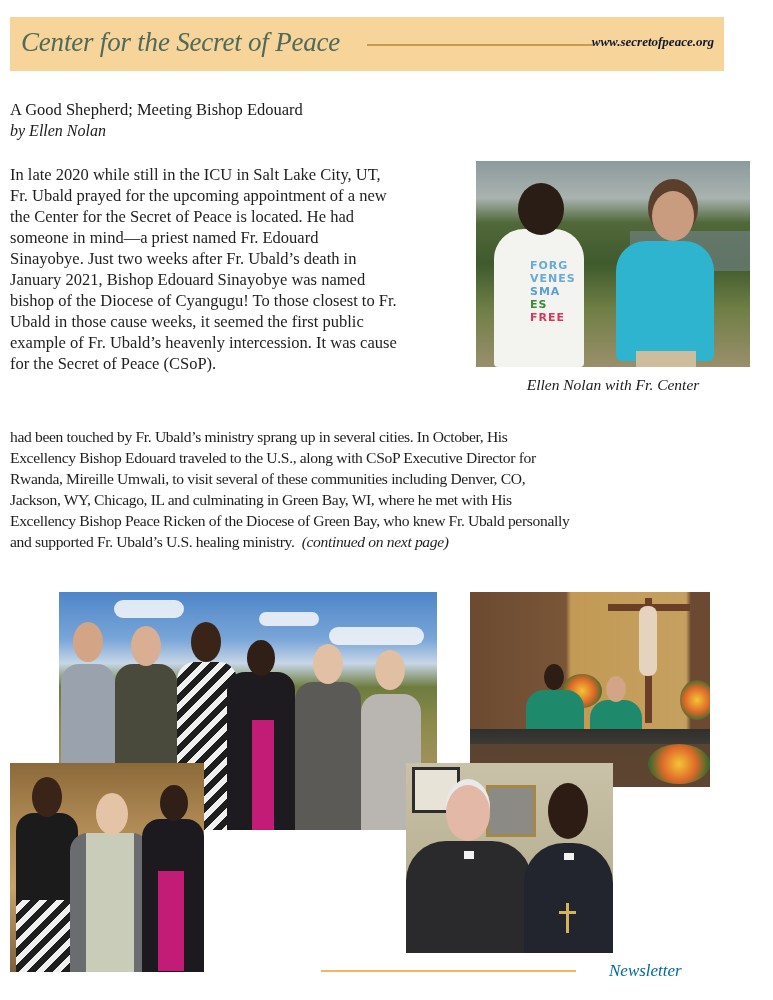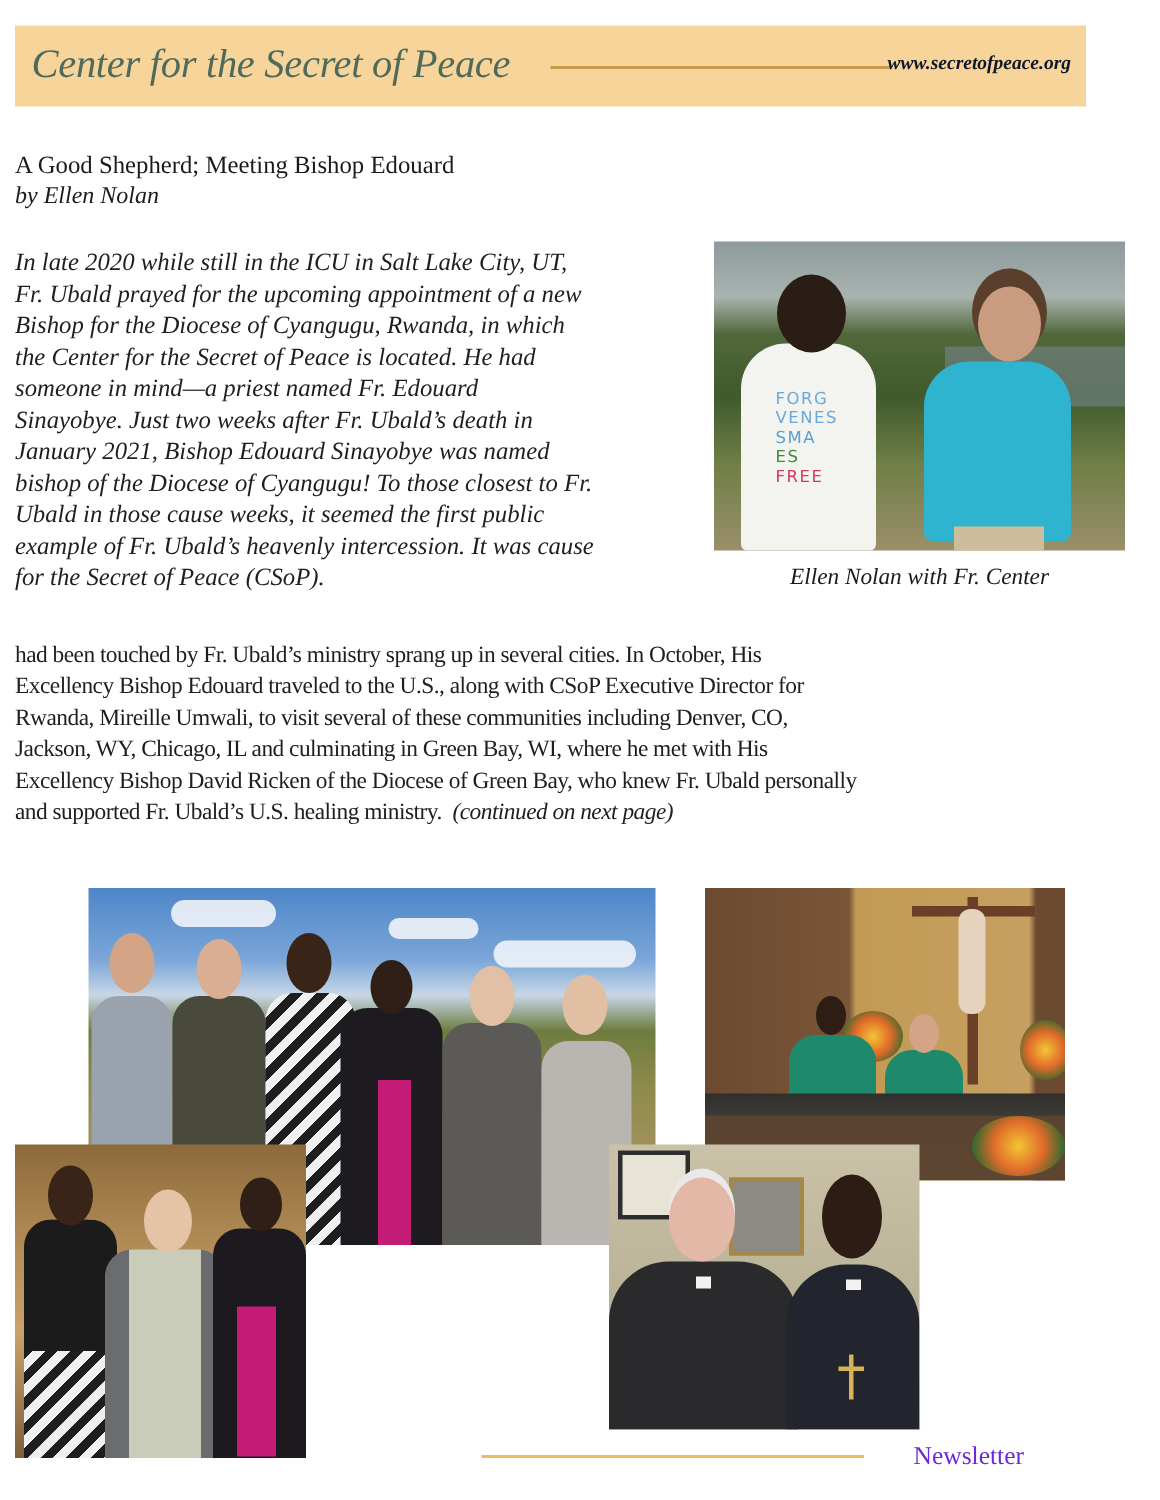--- a/index.html
+++ b/index.html
@@ -6,36 +6,36 @@
   body { width: 773px; height: 1000px; position: relative; overflow: hidden; font-family: "Liberation Serif", "DejaVu Serif", serif; color: #222; }
   .header-band { position: absolute; left: 10px; top: 17px; width: 714px; height: 54px; background: #f7d49a; }
   .header-title { position: absolute; left: 11px; top: 10px; font-style: italic; font-size: 27px; color: #4f6a5b; letter-spacing: -0.2px; white-space: nowrap; }
   .header-rule { position: absolute; left: 357px; top: 27px; width: 226px; height: 1.5px; background: #c79b4c; }
   .header-url { position: absolute; right: 10px; top: 17px; font-style: italic; font-weight: bold; font-size: 13px; color: #0f172a; white-space: nowrap; }
 
   .article-title { position: absolute; left: 10px; top: 100px; font-weight: normal; font-size: 16.5px; color: #1a1a1a; white-space: nowrap; }
   .byline { position: absolute; left: 10px; top: 122px; font-style: italic; font-size: 16px; color: #1a1a1a; white-space: nowrap; }
 
   .para1 { position: absolute; left: 10px; top: 164px; width: 450px; font-size: 16.5px; line-height: 21px; color: #1e1e1e; }
-  .para1 span { display: block; white-space: nowrap; font-style: italic; }
+  .para1 span { display: block; white-space: nowrap; }
 
   .para2 { position: absolute; left: 10px; top: 426px; width: 755px; font-size: 15.6px; line-height: 21px; color: #1e1e1e; letter-spacing: -0.35px; }
   .para2 span.line { display: block; white-space: nowrap; }
   .para2 .cont { font-style: italic; }
 
   .photo { position: absolute; overflow: hidden; }
   .caption { position: absolute; left: 476px; top: 376px; width: 274px; text-align: center; font-style: italic; font-size: 15.5px; color: #1a1a1a; white-space: nowrap; }
 
   
   .p1 { left: 476px; top: 161px; width: 274px; height: 206px;
         background: linear-gradient(180deg, #8d9a9c 0%, #a9b3b0 18%, #51683a 30%, #3f5a2d 50%, #6f7f45 72%, #9a8f6b 100%); }
   .p1 .lake { position: absolute; right: 0; top: 70px; width: 120px; height: 40px; background: #6c7e79; opacity: .75; }
   .p1 .man-shirt { position: absolute; left: 18px; top: 68px; width: 90px; height: 138px; background: #f3f3f0; border-radius: 30px 30px 4px 4px; }
   .p1 .man-head { position: absolute; left: 42px; top: 22px; width: 46px; height: 52px; background: #2a1d15; border-radius: 50%; }
-  .p1 .tee-text { position: absolute; left: 41px; top: 98px; font-family: "DejaVu Sans", sans-serif; font-weight: normal; font-size: 11px; line-height: 13px; letter-spacing: 1px; }
+  .p1 .tee-text { position: absolute; left: 54px; top: 98px; font-family: "DejaVu Sans", sans-serif; font-weight: bold; font-size: 11px; line-height: 13px; letter-spacing: 1px; }
   .p1 .woman-shirt { position: absolute; left: 140px; top: 80px; width: 98px; height: 120px; background: #2fb4cf; border-radius: 30px 30px 6px 6px; }
   .p1 .woman-head { position: absolute; left: 176px; top: 30px; width: 42px; height: 50px; background: #c99b7f; border-radius: 50%; box-shadow: 0 -8px 0 4px #5a3f2c; }
   .p1 .pants { position: absolute; left: 160px; top: 190px; width: 60px; height: 16px; background: #cdbd9c; }
 
   
   .p2 { left: 59px; top: 592px; width: 378px; height: 238px;
         background: linear-gradient(180deg, #4e86c9 0%, #7aa6d8 20%, #c7d6e6 30%, #6e7c3f 40%, #8c8a4a 55%, #a99464 80%, #b39c6e 100%); }
   .p2 .cloud { position: absolute; background: #eef3f8; border-radius: 20px; opacity: .9; }
   .person { position: absolute; border-radius: 18px 18px 0 0; }
   .head { position: absolute; border-radius: 50%; }
@@ -52,38 +52,37 @@
   
   .p4 { left: 10px; top: 763px; width: 194px; height: 209px;
         background: linear-gradient(180deg, #8c6a3a 0%, #b08a55 30%, #caa26a 60%, #7d5f3c 100%); }
 
   
   .p5 { left: 406px; top: 763px; width: 207px; height: 190px;
         background: linear-gradient(180deg, #c9c2a8 0%, #b9b195 60%, #9b927a 100%); }
   .p5 .frame { position: absolute; border: 3px solid #2d2d2d; background: #e7e3d6; }
 
   .footer-rule { position: absolute; left: 321px; top: 970px; width: 255px; height: 1.5px; background: #f0b860; }
-  .footer-label { position: absolute; left: 609px; top: 961px; font-size: 17px; color: #6d28d9; white-space: nowrap; }
+  .footer-label { position: absolute; left: 609px; top: 961px; font-style: italic; font-size: 17px; color: #0369a1; white-space: nowrap; }
 </style>
 </head>
 <body>
 
 <div class="header-band">
   <div class="header-title">Center for the Secret of Peace</div>
   <div class="header-rule"></div>
   <div class="header-url">www.secretofpeace.org</div>
 </div>
 
 <div class="article-title">A Good Shepherd; Meeting Bishop Edouard</div>
 <div class="byline">by Ellen Nolan</div>
 
 <div class="para1">
   <span>In late 2020 while still in the ICU in Salt Lake City, UT,</span>
   <span>Fr. Ubald prayed for the upcoming appointment of a new</span>
-  <span>Bishop for the Diocese of Cyangugu, Rwanda, in which</span>
   <span>the Center for the Secret of Peace is located. He had</span>
   <span>someone in mind—a priest named Fr. Edouard</span>
   <span>Sinayobye. Just two weeks after Fr. Ubald’s death in</span>
   <span>January 2021, Bishop Edouard Sinayobye was named</span>
   <span>bishop of the Diocese of Cyangugu! To those closest to Fr.</span>
   <span>Ubald in those cause weeks, it seemed the first public</span>
   <span>example of Fr. Ubald’s heavenly intercession. It was cause</span>
   <span>for the Secret of Peace (CSoP).</span>
 </div>
 
@@ -102,21 +101,21 @@
   <div class="woman-head"></div>
   <div class="pants"></div>
 </div>
 <div class="caption">Ellen Nolan with Fr. Center</div>
 
 <div class="para2">
   <span class="line">had been touched by Fr. Ubald’s ministry sprang up in several cities. In October, His</span>
   <span class="line">Excellency Bishop Edouard traveled to the U.S., along with CSoP Executive Director for</span>
   <span class="line">Rwanda, Mireille Umwali, to visit several of these communities including Denver, CO,</span>
   <span class="line">Jackson, WY, Chicago, IL and culminating in Green Bay, WI, where he met with His</span>
-  <span class="line">Excellency Bishop David Ricken of the Diocese of Green Bay, who knew Fr. Ubald personally</span>
+  <span class="line">Excellency Bishop Peace Ricken of the Diocese of Green Bay, who knew Fr. Ubald personally</span>
   <span class="line"><span>and supported Fr. Ubald’s U.S. healing ministry.</span>&nbsp;&nbsp;<span class="cont">(continued on next page)</span></span>
 </div>
 
 <div class="photo p2">
   <div class="cloud" style="left:55px;top:8px;width:70px;height:18px;"></div>
   <div class="cloud" style="left:200px;top:20px;width:60px;height:14px;"></div>
   <div class="cloud" style="left:270px;top:35px;width:95px;height:18px;"></div>
   <div class="person" style="left:2px;top:72px;width:54px;height:166px;background:#9aa3ad;"></div>
   <div class="head" style="left:14px;top:30px;width:30px;height:40px;background:#d3a485;"></div>
   <div class="person" style="left:56px;top:72px;width:62px;height:166px;background:#4a4a3c;"></div>

